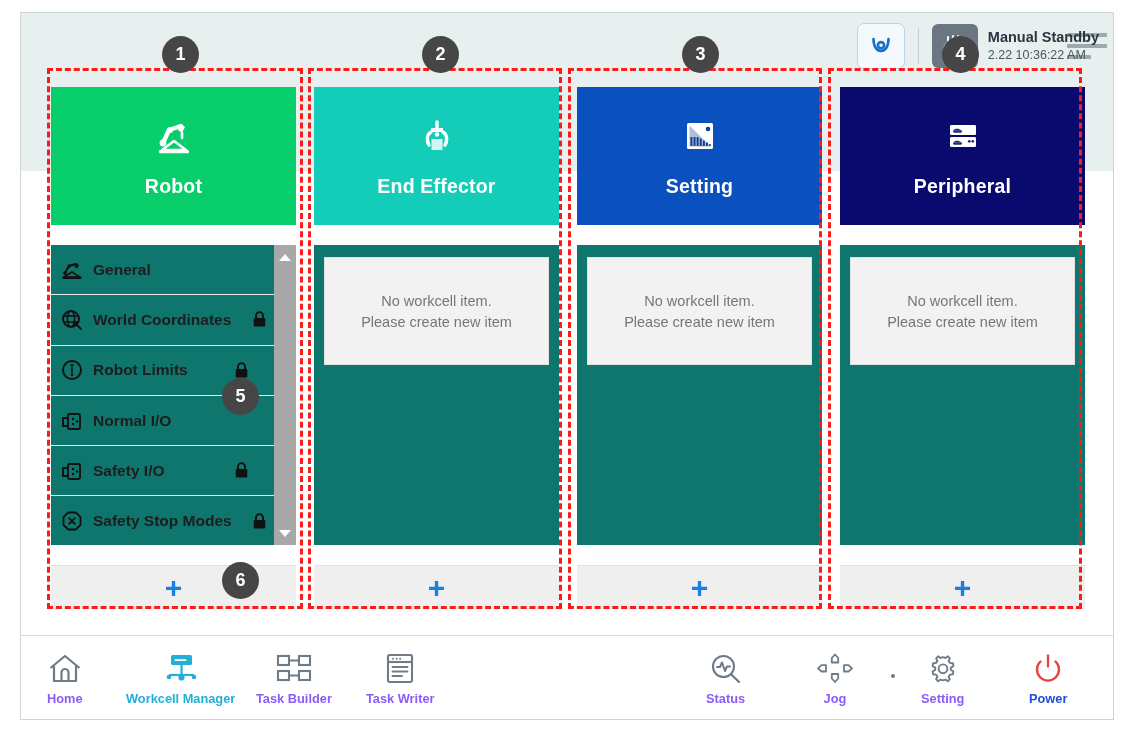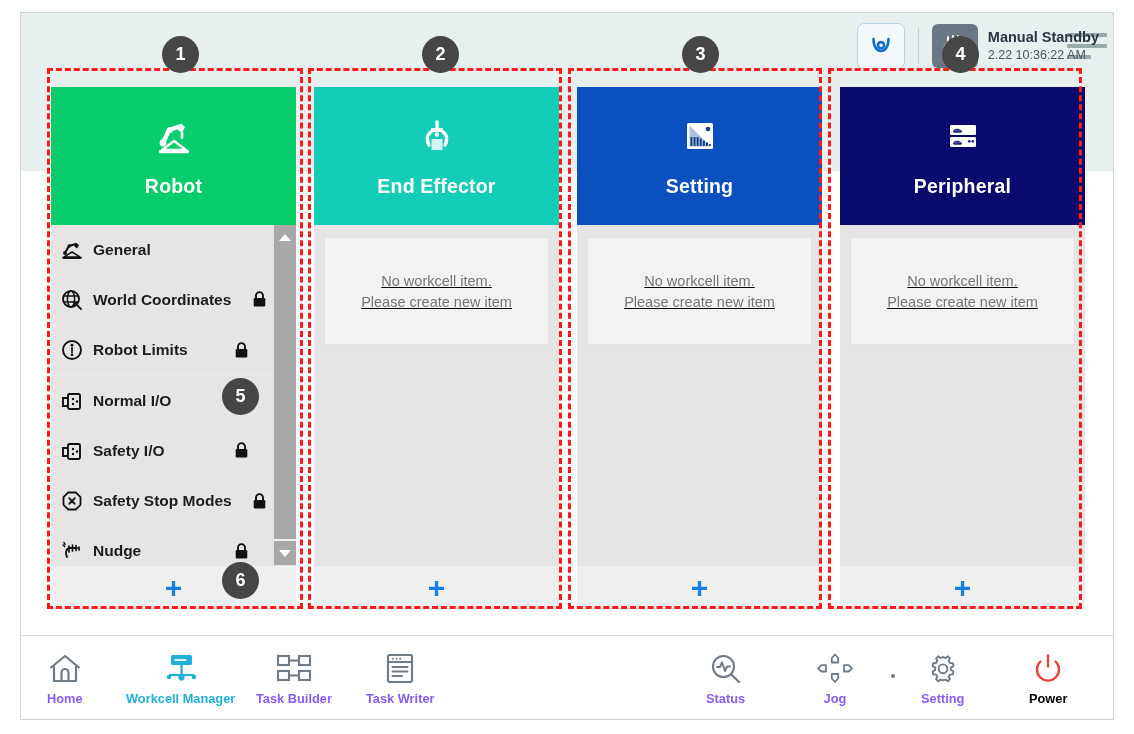--- a/index.html
+++ b/index.html
@@ -54,31 +54,31 @@
   .mode-txt { margin-left: 10px; line-height: 1.32; }
   .mode-txt .m1 { font-size: 14.5px; font-weight: bold; color: #2b3440; white-space: nowrap; }
   .mode-txt .m2 { font-size: 12.5px; color: #4b5560; white-space: nowrap; }
 
   
   .columns {
     position: absolute; left: 30px; top: 74px;
     width: 1034px; height: 522px;
     display: flex; gap: 18px;
   }
-  .col { width: 250px; display: flex; flex-direction: column; position: relative; }
+  .col { width: 250px; display: flex; flex-direction: column; position: relative; gap: 20px; }
 
   .col-head {
     height: 138px; display: flex; flex-direction: column;
     align-items: center; justify-content: center; gap: 14px;
     color: #ffffff;
   }
   .col-head .ic { height: 46px; display: flex; align-items: center; justify-content: center; }
   .col-head .ttl { font-size: 19.5px; font-weight: bold; letter-spacing: .2px; }
 
-  .col-body { flex: 1; background: #e5e5e5; position: relative; overflow: hidden; text-decoration: underline; }
+  .col-body { flex: 1; background: #0f766e; position: relative; overflow: hidden; }
 
   
   .list { position: absolute; left: 0; top: 0; right: 22px; bottom: 0; }
   .list-row {
     height: 50.3px; display: flex; align-items: center;
     border-bottom: 1px solid #e9eaec; padding: 0 6px 0 4px;
   }
   .list-row .ri { width: 34px; flex: 0 0 34px; display: flex; align-items: center; justify-content: center; }
   .list-row .rl { flex: 1; font-size: 15.5px; font-weight: bold; color: #1d1d1f; padding-left: 4px; white-space: nowrap; }
   .list-row .lk { width: 18px; flex: 0 0 18px; display: flex; align-items: center; justify-content: center; }
@@ -118,21 +118,21 @@
     background: #ffffff; border-top: 1px solid #dcdcdc;
     display: flex; align-items: center;
   }
   .nav-item {
     display: flex; flex-direction: column; align-items: center; gap: 7px;
     position: absolute; top: 14px;
   }
   .nav-item .ni { height: 34px; display: flex; align-items: flex-end; }
   .nav-item .nl { font-size: 12.8px; font-weight: bold; color: #8b5cf6; white-space: nowrap; }
   .nav-item.active .nl { color: #22b0d8; }
-  .nav-item.power .nl { color: #000000; }
+  .nav-item.power .nl { color: #1d4ed8; }
   .nav-dot { position: absolute; width: 4px; height: 4px; border-radius: 50%; background: #6f7b86; }
 
   
   .anno {
     position: absolute; border: 3px dashed #ff1a1a; pointer-events: none; z-index: 40;
   }
   .badge {
     position: absolute; width: 37px; height: 37px; border-radius: 50%;
     background: #464646; color: #ffffff; font-size: 18px; font-weight: bold;
     display: flex; align-items: center; justify-content: center; z-index: 50;

